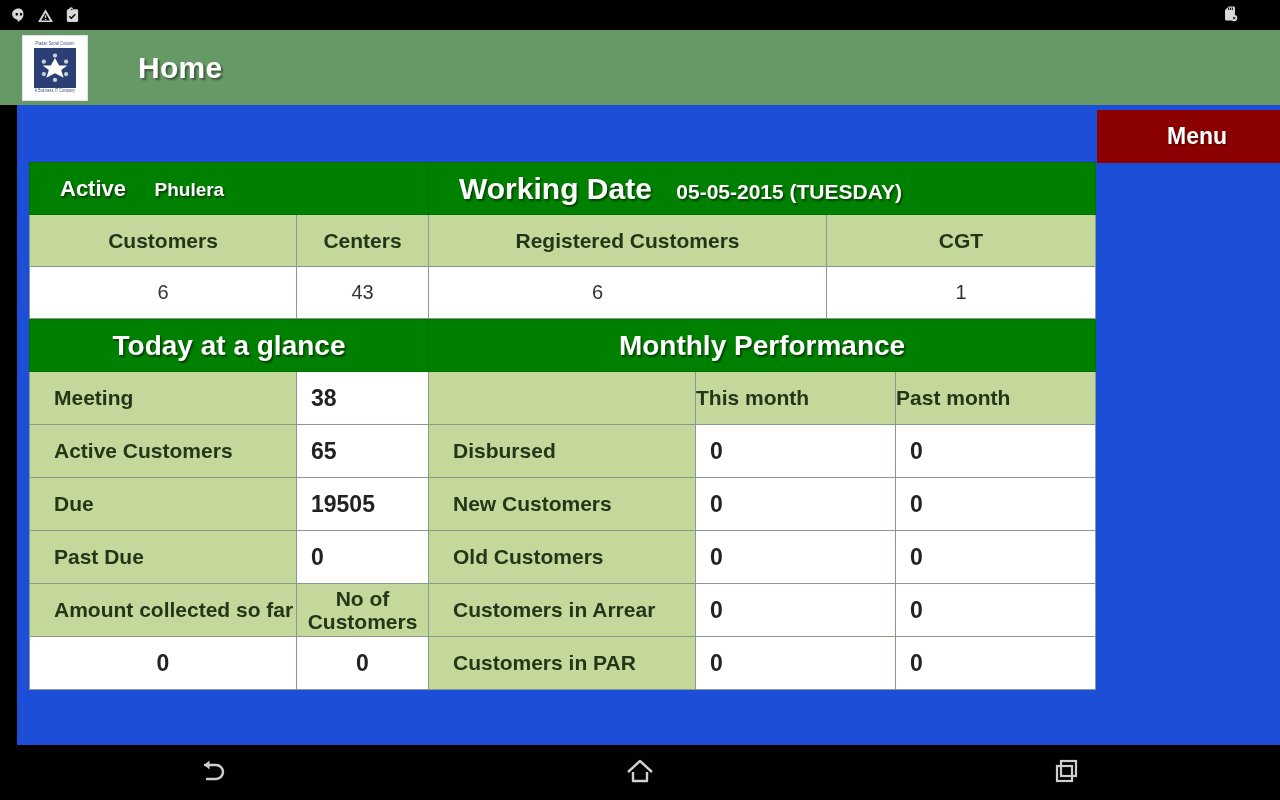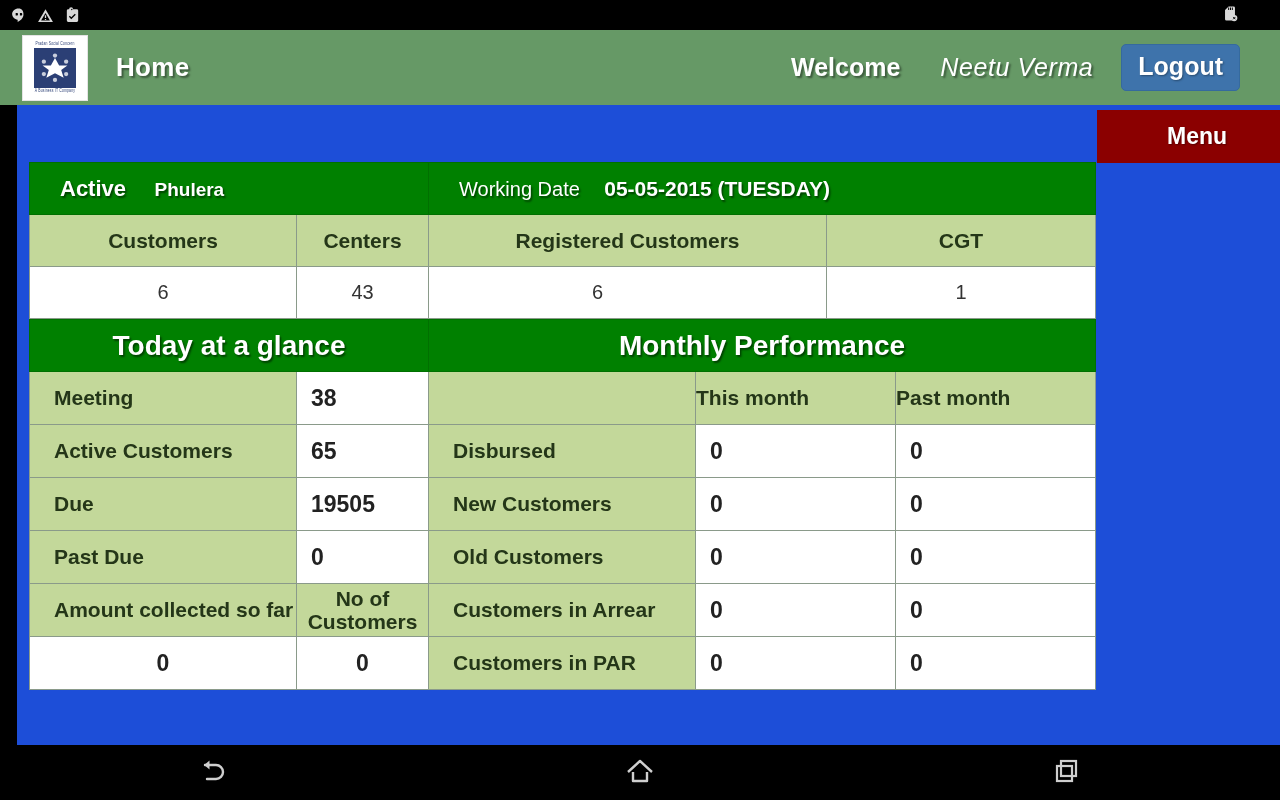--- a/index.html
+++ b/index.html
@@ -42,22 +42,22 @@
   .logo-top, .logo-bot {
     font-size: 3.4px; color: #2b3f75; letter-spacing: .2px;
     line-height: 5px; white-space: nowrap; transform: scaleY(1.35);
   }
   .logo-sq {
     width: 42px; height: 40px; background: #2b3f75;
     display: flex; align-items: center; justify-content: center;
     margin: 1px 0;
   }
   .page-title {
-    margin-left: 28px;
-    font-size: 26px; font-weight: bold; color: #ffffff;
+    margin-left: 50px;
+    font-size: 30px; font-weight: bold; color: #ffffff;
     text-shadow: 2px 2px 2px rgba(0,0,0,.42);
     letter-spacing: .3px;
   }
   .appbar-right { margin-left: auto; display: flex; align-items: center; padding-right: 40px; }
   .welcome {
     font-size: 25px; font-weight: bold; color: #ffffff;
     text-shadow: 2px 2px 2px rgba(0,0,0,.42);
   }
   .username {
     font-size: 25px; font-style: italic; color: #ffffff;
@@ -98,21 +98,21 @@
   td { border: 1px solid #8a9a8a; padding: 0; }
 
   .hdr-green {
     background: #008000; color: #ffffff;
     text-shadow: 1.5px 1.5px 2px rgba(0,0,0,.5);
     border: 1px solid #007000;
   }
   .branch-row td { height: 52px; padding-left: 30px; }
   .branch-lbl { font-size: 22px; font-weight: bold; }
   .branch-val { font-size: 19px; font-weight: bold; margin-left: 24px; }
-  .wd-lbl { font-size: 20px; font-weight: normal; }
+  .wd-lbl { font-size: 30px; font-weight: bold; }
   .wd-val { font-size: 21px; font-weight: bold; margin-left: 20px; }
 
   .stat-head td {
     background: #c3d89a; height: 52px;
     text-align: center; font-size: 21px; font-weight: bold; color: #243618;
   }
   .stat-val td {
     background: #ffffff; height: 52px;
     text-align: center; font-size: 20px; color: #333333;
   }
@@ -220,25 +220,20 @@
         <circle cx="33.5" cy="13" r="2.6" fill="#ffffff" opacity=".75"></circle>
         <circle cx="6.5" cy="28" r="2.6" fill="#ffffff" opacity=".75"></circle>
         <circle cx="33.5" cy="28" r="2.6" fill="#ffffff" opacity=".75"></circle>
         <circle cx="20" cy="35" r="2.6" fill="#ffffff" opacity=".75"></circle>
         <path fill="#ffffff" d="M20 8.5 25 17.5 35 17.5 27.5 23 30.5 32.5 20 27 9.5 32.5 12.5 23 5 17.5 15 17.5z"></path>
       </svg>
     </div>
     <div class="logo-bot">A Business IT Company</div>
   </div>
   <div class="page-title">Home</div>
-  <div class="appbar-right">
-    <span class="welcome">Welcome</span>
-    <span class="username">Neetu  Verma</span>
-    <button class="logout-btn">Logout</button>
-  </div>
 </div>
 
 <div class="page">
 
   <div class="menu-btn">Menu</div>
 
   <div class="tbl-wrap">
 
     <table>
       <colgroup>

